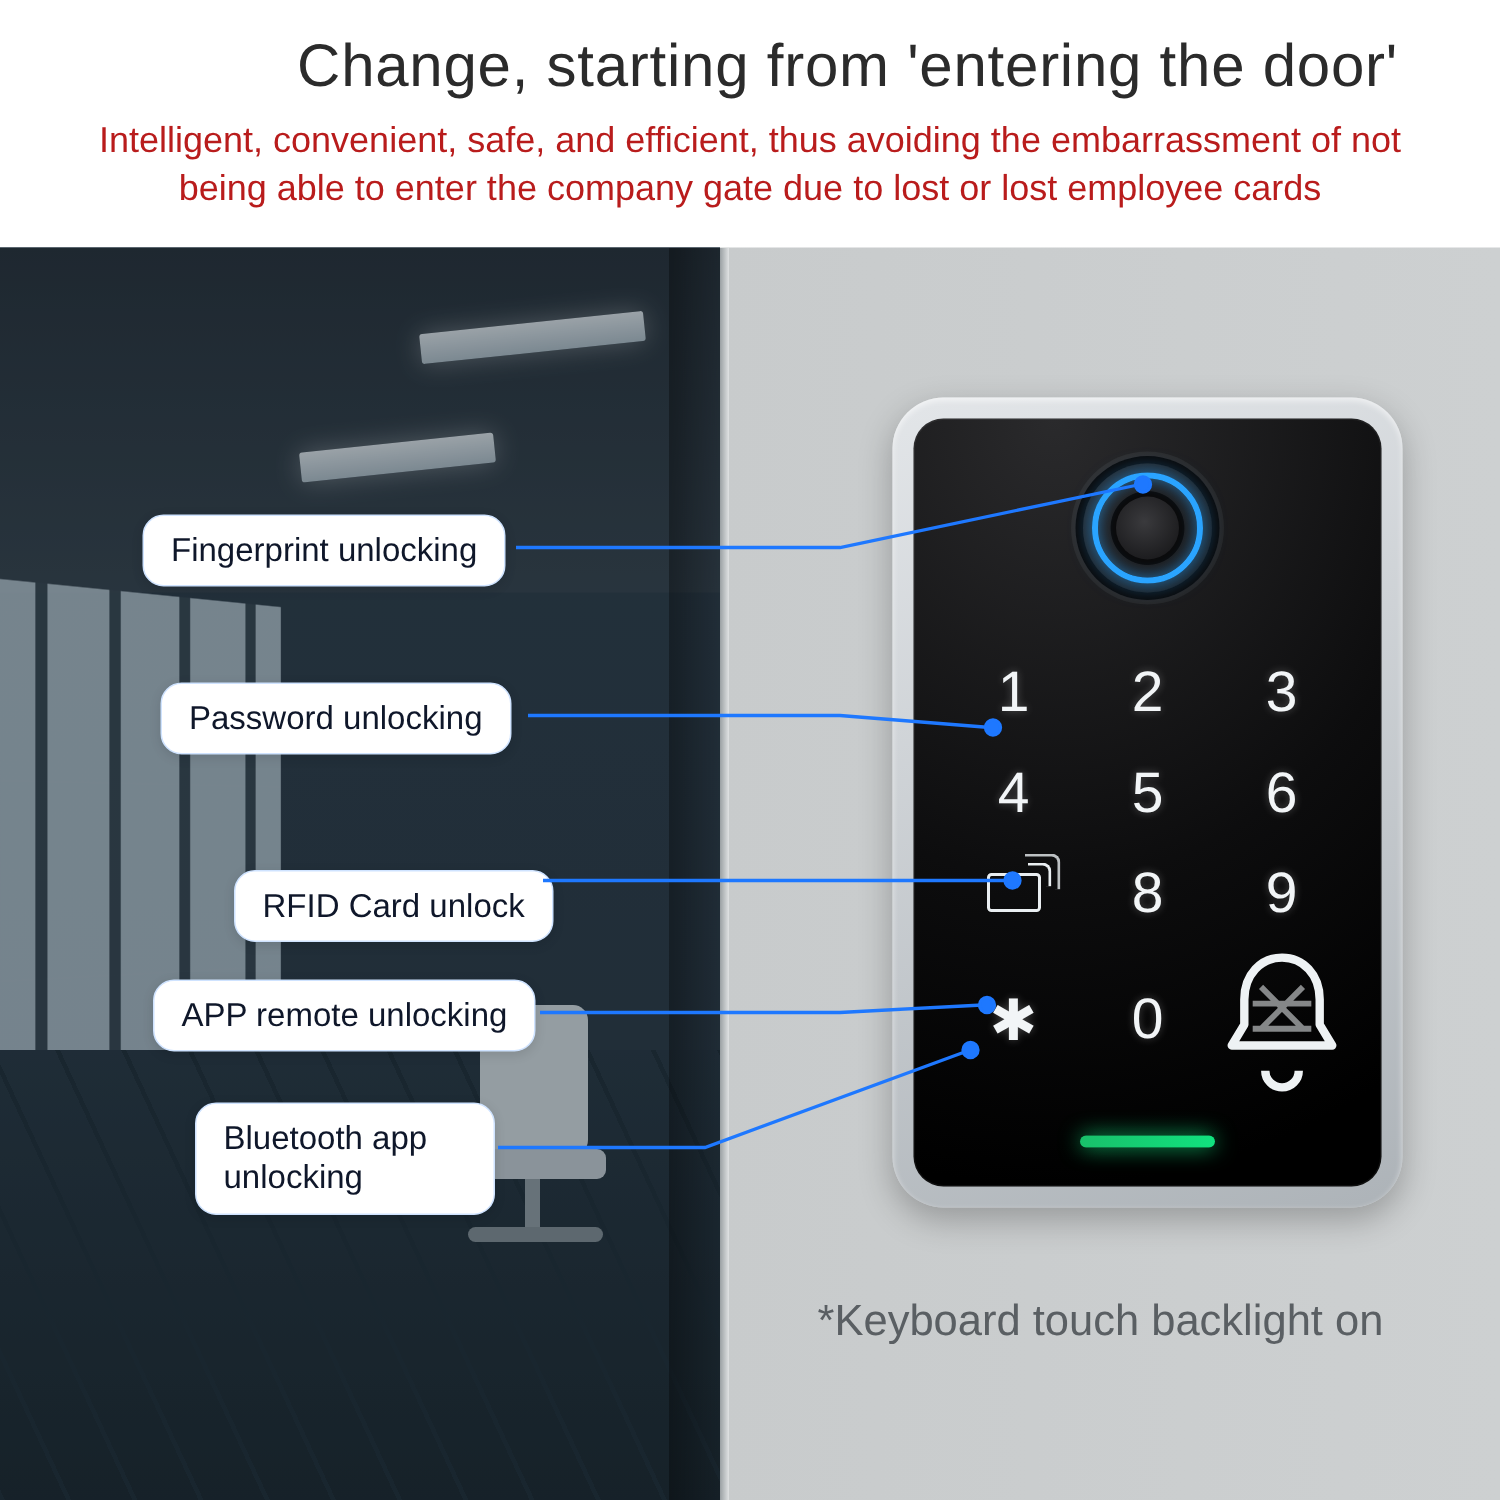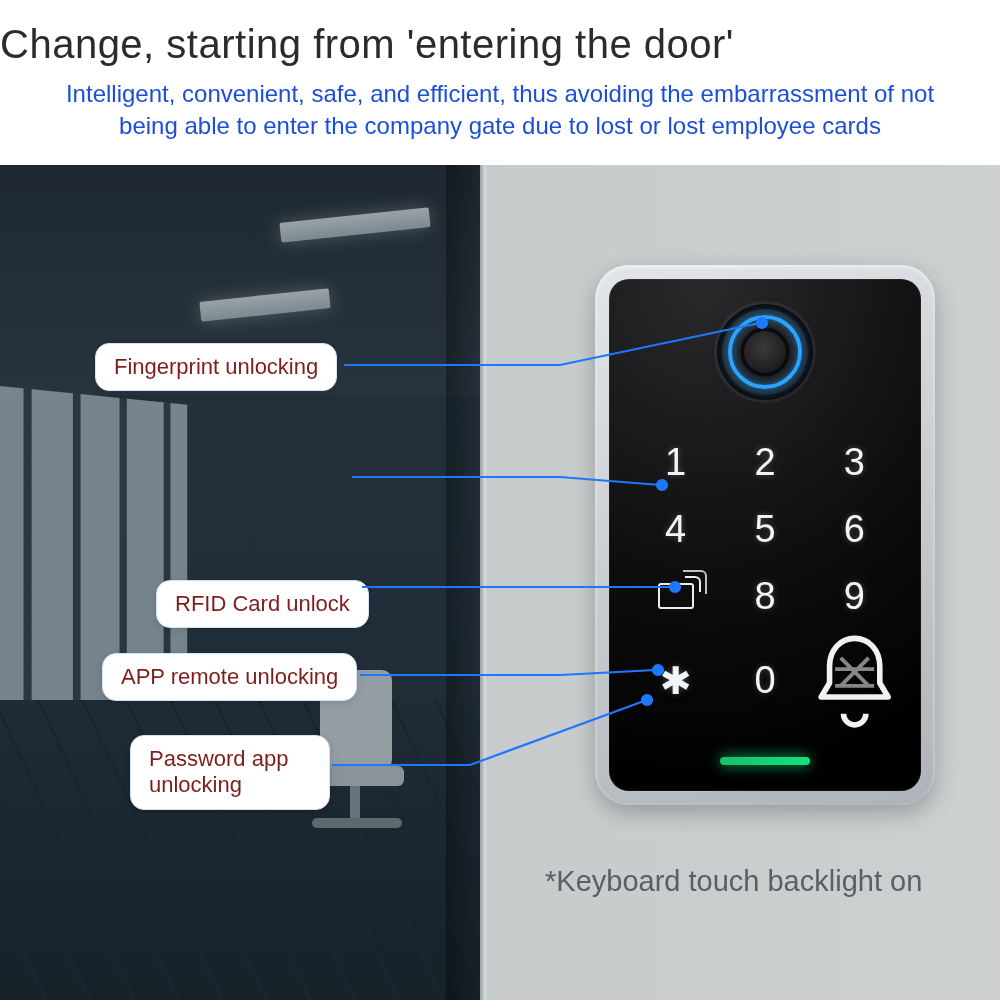--- a/index.html
+++ b/index.html
@@ -1,22 +1,22 @@
 <!DOCTYPE html>
 <html><head>
 <meta charset="utf-8">
 <style>
   * { box-sizing: border-box; margin: 0; padding: 0; }
   html, body { width: 1000px; height: 1000px; background: #ffffff; font-family: -apple-system, "Segoe UI", Arial, sans-serif; overflow: hidden; }
 
   .stage { position: relative; width: 1000px; height: 1000px; }
 
   
-  .title { position: absolute; top: 22px; left: 0; width: 932px; text-align: left; font-size: 40px; font-weight: 500; color: #2b2b2b; letter-spacing: .5px; }
-  .subtitle { position: absolute; top: 78px; left: 40px; right: 40px; text-align: center; font-size: 24px; line-height: 1.35; font-weight: 400; color: #1d4ed8; }
+  .title { position: absolute; top: 22px; left: 0; width: 932px; text-align: right; font-size: 40px; font-weight: 500; color: #2b2b2b; letter-spacing: .5px; }
+  .subtitle { position: absolute; top: 78px; left: 40px; right: 40px; text-align: center; font-size: 24px; line-height: 1.35; font-weight: 400; color: #b91c1c; }
 
   
   .hero { position: absolute; top: 165px; left: 0; width: 1000px; height: 835px; background: linear-gradient(to right, #b6bfc6 0%, #b6bfc6 48%, #c8cbcc 48%, #cdd0d1 100%); }
 
   
   .office { position: absolute; top: 0; left: 0; width: 480px; height: 835px; background:
       linear-gradient(180deg, rgba(44,58,70,.85), rgba(44,58,70,.85)),
       linear-gradient(180deg, #5a6b78 0%, #3d4a54 60%, #2e3740 100%);
     overflow: hidden; }
   .ceiling { position: absolute; top: 0; left: 0; right: 0; height: 230px; background: linear-gradient(180deg, #2a333b, #3a4650); }
@@ -57,21 +57,21 @@
 
   .bell { width: 30px; height: 34px; position: relative; }
   .bell svg { width: 100%; height: 100%; display: block; }
 
   .led { position: absolute; bottom: 26px; left: 50%; transform: translateX(-50%); width: 90px; height: 8px; border-radius: 5px; background: linear-gradient(90deg, #19c06a, #11e27f); box-shadow: 0 0 14px rgba(17,226,127,.8); }
 
   
   .caption { position: absolute; left: 545px; top: 700px; color: #5a5f63; font-size: 29px; }
 
   
-  .pill { position: absolute; background: #fff; color: #7f1d1d; border: 1.5px solid #cfe3ff; border-radius: 14px; padding: 10px 18px; font-size: 22px; line-height: 1.2; box-shadow: 0 2px 8px rgba(0,0,0,.12); white-space: nowrap; }
+  .pill { position: absolute; background: #fff; color: #0f172a; border: 1.5px solid #cfe3ff; border-radius: 14px; padding: 10px 18px; font-size: 22px; line-height: 1.2; box-shadow: 0 2px 8px rgba(0,0,0,.12); white-space: nowrap; }
   .pill.multi { white-space: normal; width: 200px; }
 
   
   .overlay { position: absolute; top: 0; left: 0; width: 1000px; height: 835px; pointer-events: none; }
 
 </style>
 </head>
 <body>
 
 <div class="stage">
@@ -126,23 +126,24 @@
           </div>
         </div>
 
         <div class="led"></div>
       </div>
     </div>
 
     <div class="caption">*Keyboard touch backlight on</div>
 
     <div class="pill" style="top:178px; left:95px;">Fingerprint unlocking</div>
+    <div class="pill" style="top:290px; left:107px;">Password unlocking</div>
     <div class="pill" style="top:415px; left:156px;">RFID Card unlock</div>
     <div class="pill" style="top:488px; left:102px;">APP remote unlocking</div>
-    <div class="pill multi" style="top:570px; left:130px;">Password app unlocking</div>
+    <div class="pill multi" style="top:570px; left:130px;">Bluetooth app unlocking</div>
 
     <svg class="overlay" viewBox="0 0 1000 835">
       <defs></defs>
       <g stroke="#1e78ff" stroke-width="2.2" fill="#1e78ff">
 
         <polyline points="344,200 560,200 760,158" fill="none"></polyline>
         <circle cx="762" cy="158" r="5"></circle>
 
         <polyline points="352,312 560,312 660,320" fill="none"></polyline>
         <circle cx="662" cy="320" r="5"></circle>

